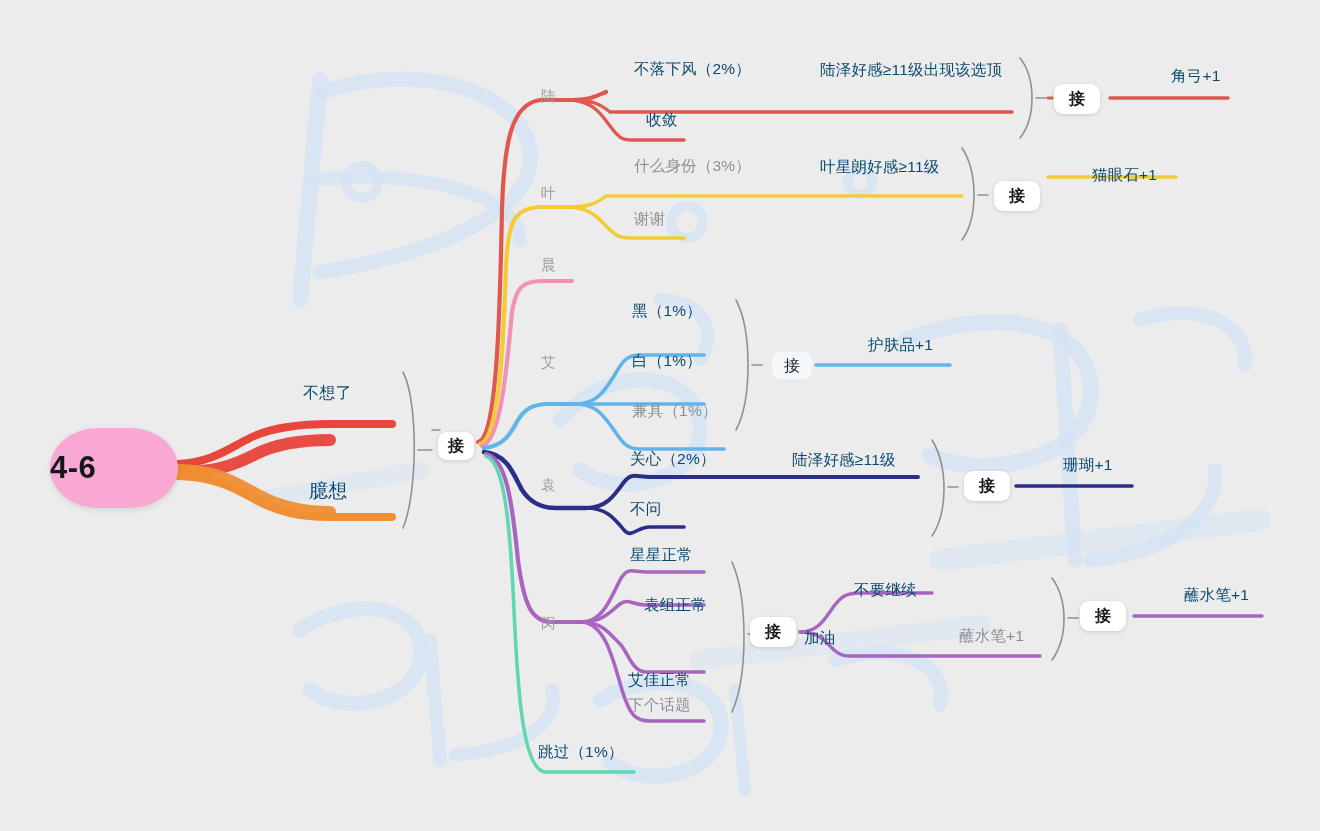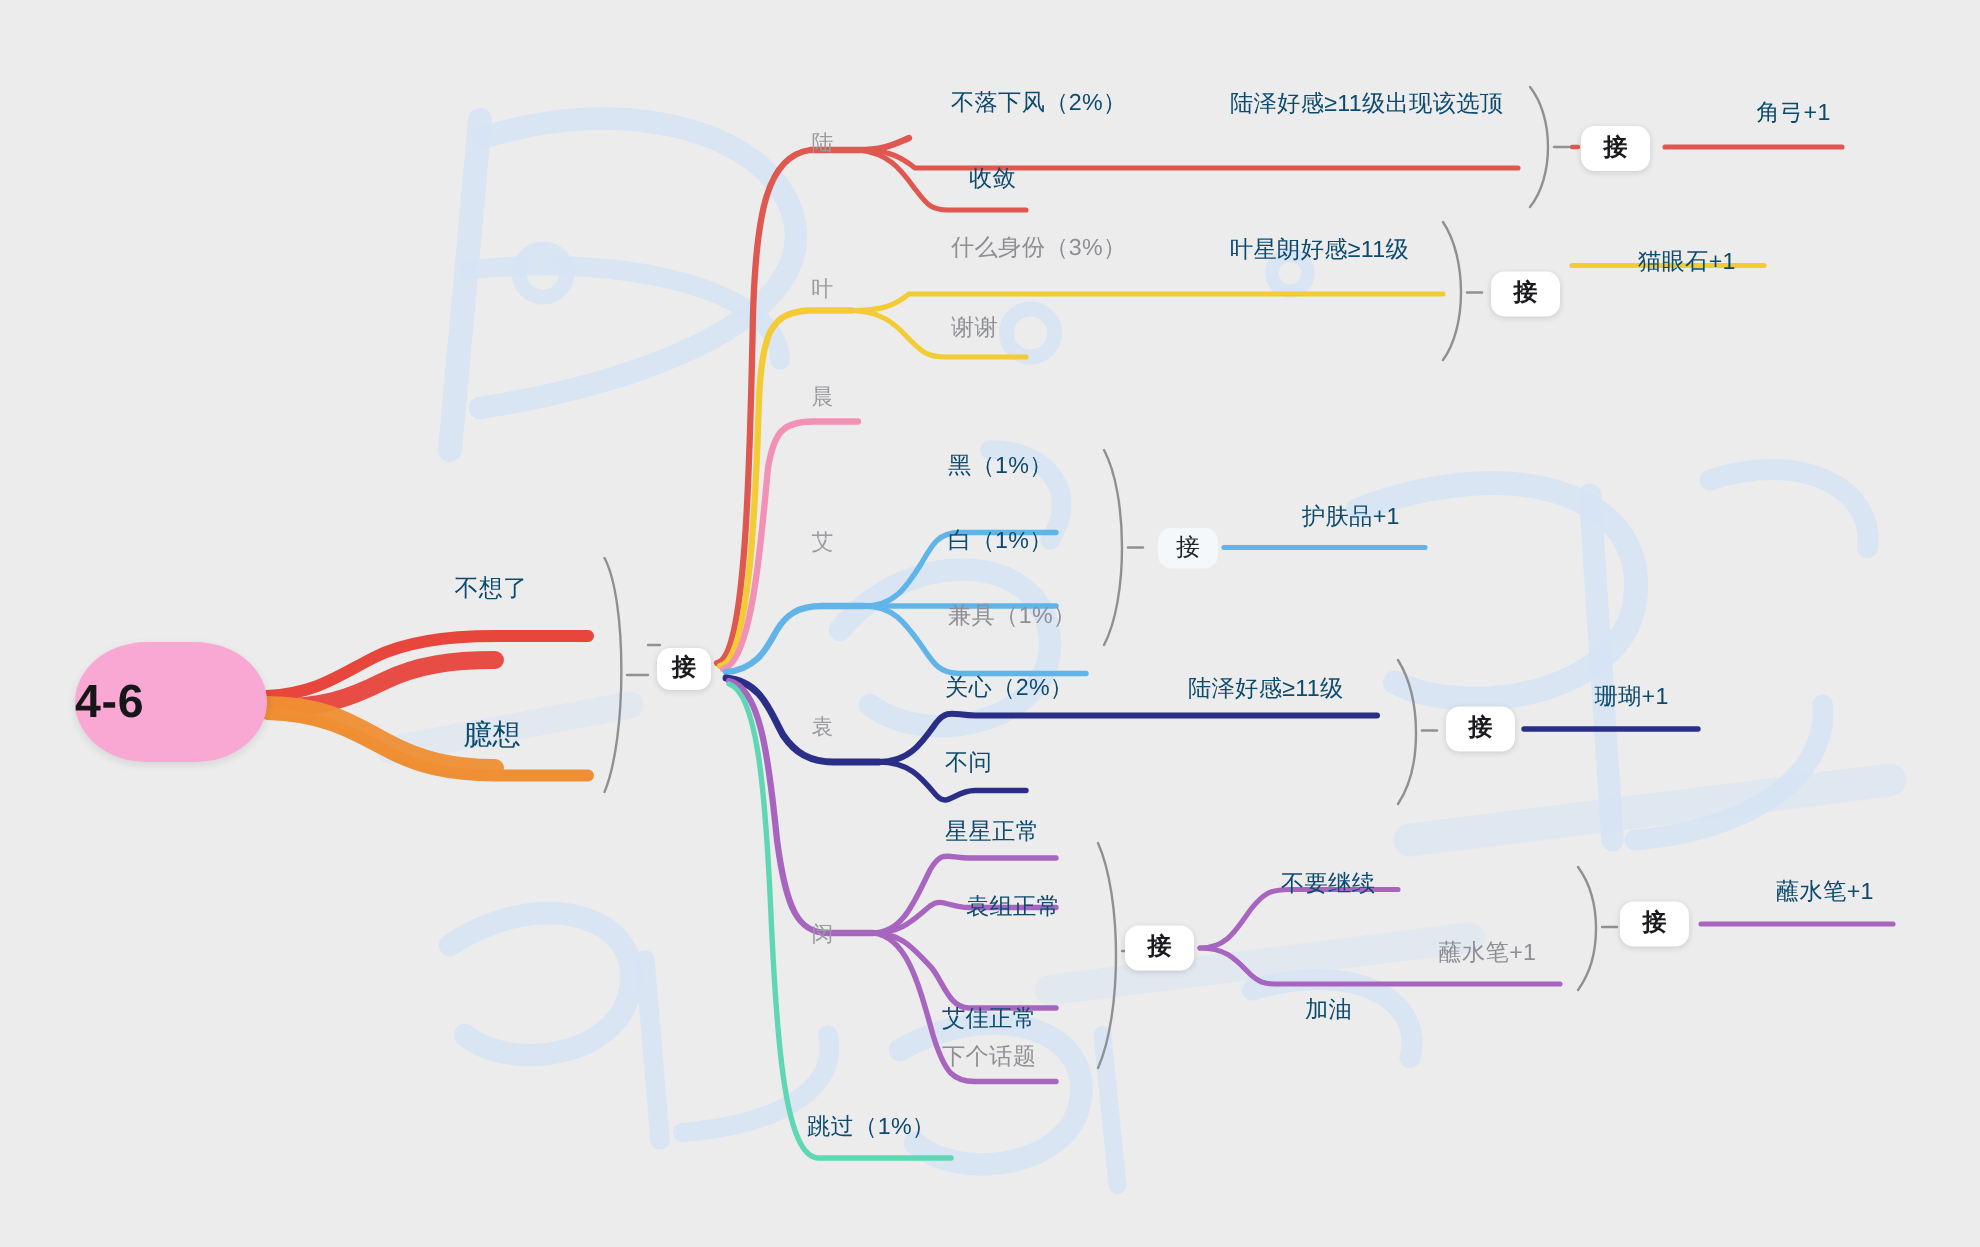--- a/index.html
+++ b/index.html
@@ -245,21 +245,21 @@
   <div class="lbl" style="left:1063px;top:457px;">珊瑚+1</div>
 
   <div class="lbl" style="left:630px;top:547px;">星星正常</div>
   <div class="lbl" style="left:644px;top:597px;">袁组正常</div>
   <div class="lbl" style="left:628px;top:648px;margin-top:24px;">艾佳正常</div>
   <div class="lbl faint" style="left:628px;top:697px;">下个话题</div>
   <div class="node" style="left:750px;top:617px;width:46px;height:30px;">
     <span>接</span>
   </div>
   <div class="lbl" style="left:854px;top:582px;">不要继续</div>
-  <div class="lbl" style="left:870px;top:630px;margin-top:36px;">加油</div>
+  <div class="lbl" style="left:804px;top:630px;">加油</div>
   <div class="lbl faint" style="left:959px;top:628px;">蘸水笔+1</div>
   <div class="node" style="left:1080px;top:601px;width:46px;height:30px;">
     <span>接</span>
   </div>
   <div class="lbl" style="left:1184px;top:587px;">蘸水笔+1</div>
 
   <div class="lbl" style="left:538px;top:744px;">跳过（1%）</div>
 
 
 </div>

